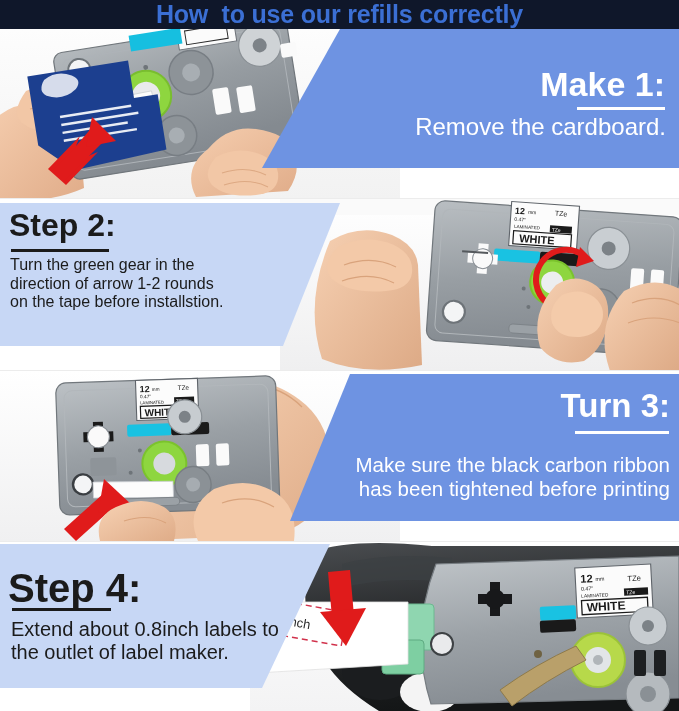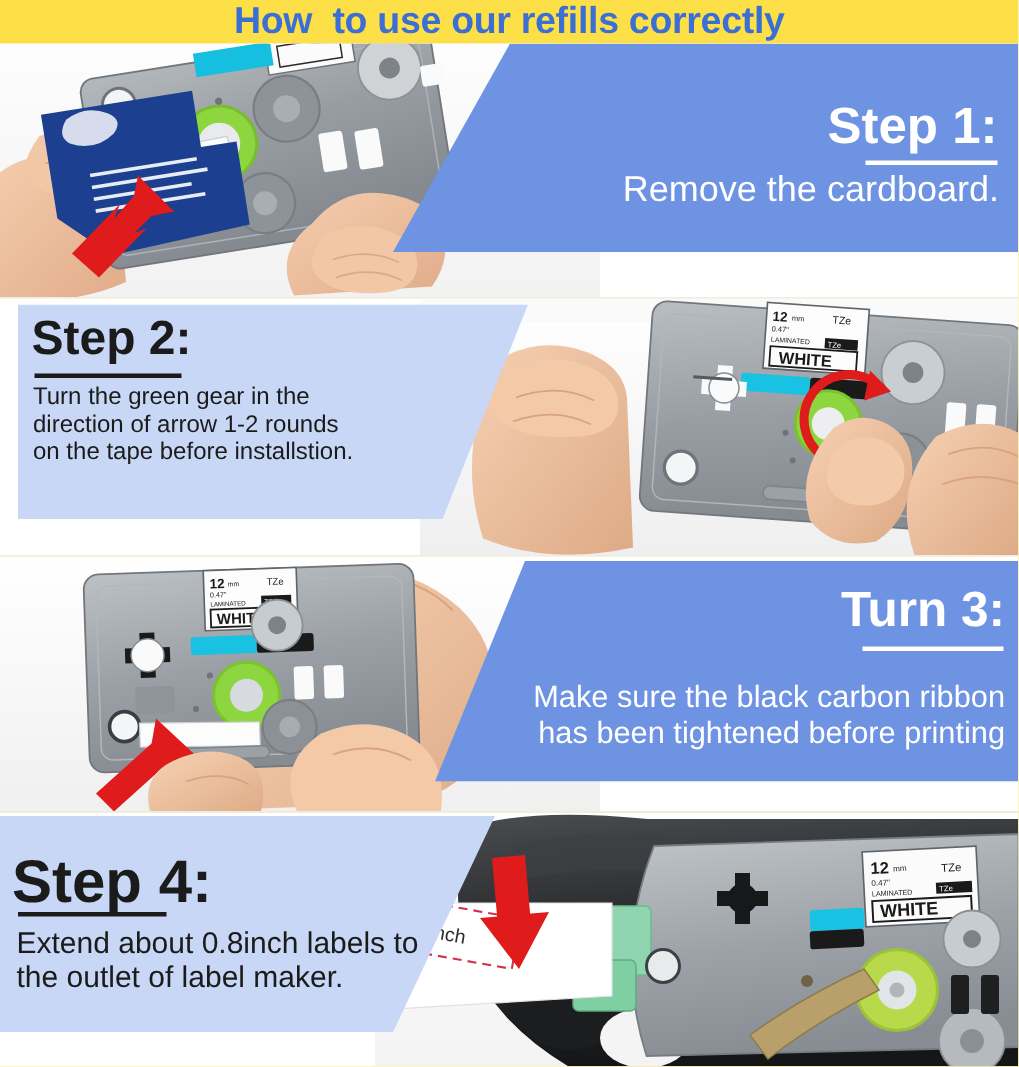--- a/index.html
+++ b/index.html
@@ -1,17 +1,17 @@
 <!DOCTYPE html>
 <html><head>
 <meta charset="utf-8">
 <style>
   html,body{margin:0;padding:0;background:#ffffff;}
   body{width:679px;height:711px;overflow:hidden;font-family:"Liberation Sans",sans-serif;}
-  .page{position:relative;width:679px;height:711px;background:#fde047;}
+  .page{position:relative;width:679px;height:711px;background:#0f172a;}
 
   
   .title{
     position:absolute;left:0;top:-1px;width:679px;height:30px;
     display:flex;align-items:center;justify-content:center;
     color:#3b6fd4;font-size:25px;font-weight:bold;letter-spacing:-0.2px;
     white-space:pre;
   }
 
   
@@ -27,21 +27,21 @@
   
   .panel{position:absolute;top:0;height:100%;}
   .panel-inner{position:absolute;inset:0;}
 
   .p-dark{background:#6e93e2;}
   .p-light{background:#c7d7f5;}
 
   .r1panel{left:262px;width:417px;
     -webkit-clip-path:polygon(78px 0,417px 0,417px 139px,0 139px);
             clip-path:polygon(78px 0,417px 0,417px 139px,0 139px);}
-  .r2panel{left:12px;width:340px;
+  .r2panel{left:0;width:340px;
     -webkit-clip-path:polygon(0 4px,340px 4px,283px 147px,0 147px);
             clip-path:polygon(0 4px,340px 4px,283px 147px,0 147px);}
   .r3panel{left:290px;width:389px;
     -webkit-clip-path:polygon(60px 3px,389px 3px,389px 150px,0 150px);
             clip-path:polygon(60px 3px,389px 3px,389px 150px,0 150px);}
   .r4panel{left:0;width:380px;
     -webkit-clip-path:polygon(0 2px,330px 2px,262px 146px,0 146px);
             clip-path:polygon(0 2px,330px 2px,262px 146px,0 146px);}
 
   .steplabel{position:absolute;font-weight:bold;white-space:nowrap;}
@@ -154,21 +154,21 @@
 
         <path d="M208 120 q20 -24 48 -20 q30 4 38 22 q8 20 -6 40 l-92 6 q-14 -28 12 -48 z" fill="url(#skin1)"></path>
         <path d="M216 128 q22 -12 46 -2 q18 8 16 24 q-2 14 -22 16 q-30 3 -44 -10 q-10 -12 4 -28 z" fill="#f2c7a6"></path>
         <path d="M222 144 q24 -8 44 2" stroke="#dda983" stroke-width="1.1" fill="none"></path>
         <path d="M224 156 q24 -8 44 2" stroke="#dda983" stroke-width="1.1" fill="none"></path>
       </svg>
     </div>
 
     <div class="panel r1panel">
       <div class="panel-inner p-dark"></div>
-      <div class="steplabel s1-label white-txt">Step 1:</div>
+      <div class="steplabel s1-label white-txt">Make 1:</div>
       <div class="rule s1-rule rule-w"></div>
       <div class="body-txt s1-body white-txt">Remove the cardboard.</div>
     </div>
   </div>
   <div class="sep" style="top:198px;"></div>
 
   <div class="row row2">
 
     <div class="photo" style="left:280px;width:399px;">
       <svg width="399" height="171" viewBox="0 0 399 171">

